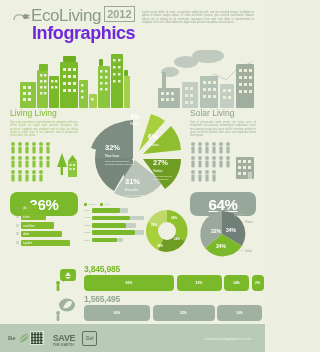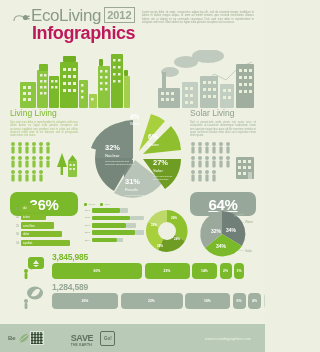--- a/index.html
+++ b/index.html
@@ -7,27 +7,27 @@
     width:265px;height:352px;overflow:hidden;
     background:#edf0e0;
     font-family:"Liberation Sans", sans-serif;
     color:#7d8a74;
   }
   .page{position:relative;width:265px;height:352px;background:#eef1e1;}
 
   
   .header{position:absolute;left:0;top:0;width:265px;height:46px;}
   .logo{position:absolute;left:13px;top:7px;}
-  .logo-row1{display:flex;align-items:flex-end;height:17px;}
+  .logo-row1{display:flex;align-items:flex-start;height:17px;}
   .plug{width:18px;height:12px;position:relative;margin-top:4px;}
   .plug svg{display:block;}
   .eco{font-size:17px;line-height:17px;color:#8a9a86;letter-spacing:-0.4px;font-weight:400;}
   .yr{display:inline-block;border:1.4px solid #9aa894;color:#9aa894;font-size:11px;
       line-height:11px;padding:1.5px 2px;margin-left:3px;font-weight:700;position:relative;top:-1px;}
-  .info{font-size:18px;line-height:19px;color:#be185d;font-weight:700;margin-left:19px;letter-spacing:-0.4px;}
+  .info{font-size:18px;line-height:19px;color:#6d28d9;font-weight:700;margin-left:19px;letter-spacing:-0.4px;}
   .intro{position:absolute;left:142px;top:11px;width:112px;font-size:2.6px;line-height:3.4px;
          color:#9aa890;text-align:justify;}
 
   
   .cityband{position:absolute;left:0;top:46px;width:265px;height:62px;}
   .greencity{position:absolute;left:20px;bottom:0;}
   .graycity{position:absolute;left:148px;bottom:0;}
 
   
   .col{position:absolute;top:108px;}
@@ -62,21 +62,21 @@
   .lgsw{width:3px;height:3px;border-radius:1px;}
   .dbrow{display:flex;align-items:center;height:5px;margin-bottom:2.4px;}
   .dbnum{font-size:2.4px;width:6px;color:#9aa890;text-align:right;margin-right:2px;}
   .dbstack{position:relative;height:4.6px;}
   .dseg{position:absolute;top:0;height:4.6px;border-radius:1px;}
 
   .donut{position:absolute;left:144px;top:208px;}
   .pie2{position:absolute;left:192px;top:206px;}
 
   
-  .stats{position:absolute;left:0;top:252px;width:265px;}
+  .stats{position:absolute;left:0;top:264px;width:265px;padding-left:32px;}
   .statrow{position:relative;height:30px;}
   .statbubble{position:absolute;left:20px;top:2px;}
   .statnum{position:absolute;left:52px;top:0px;font-size:8.5px;font-weight:700;letter-spacing:-0.2px;}
   .statnum.green{color:#7ab929;}
   .statnum.gray{color:#95a797;}
   .segbar{position:absolute;left:52px;top:11px;height:16px;display:flex;gap:2.5px;}
   .seg{height:16px;border-radius:4px;display:flex;align-items:center;justify-content:center;
        font-size:3.4px;font-weight:700;color:#fff;}
   .seg.green{background:#7ab929;}
   .seg.gray{background:#a0b1a2;}
@@ -84,21 +84,21 @@
 
   
   .footer{position:absolute;left:0;bottom:0;width:265px;height:28px;background:#b9cbb6;
           display:flex;align-items:center;}
   .fitem{display:flex;align-items:center;margin-left:8px;}
   .fbe{font-size:6px;font-weight:700;color:#5f7060;margin-right:2px;}
   .qr{width:12px;height:12px;background:
       repeating-linear-gradient(90deg,#6e806e 0 1.5px,#dce6da 1.5px 3px),
       repeating-linear-gradient(0deg,#6e806e 0 1.5px,#dce6da 1.5px 3px);
       background-blend-mode:multiply;border:1px solid #dce6da;}
-  .save{margin-left:27px;line-height:1;}
+  .save{margin-left:9px;line-height:1;}
   .save-main{font-size:9px;font-weight:700;color:#5f7060;letter-spacing:-0.3px;}
   .save-sub{font-size:3.4px;font-weight:700;color:#5f7060;letter-spacing:.2px;display:block;}
   .gobox{margin-left:7px;width:13px;height:13px;border:1.2px solid #5f7060;border-radius:2px;
          display:flex;align-items:center;justify-content:center;}
   .gotxt{font-size:4.5px;font-weight:700;color:#5f7060;}
   .furl{margin-left:auto;margin-right:14px;font-size:4px;color:#eaf0e6;}
 </style>
 </head>
 <body>
 
@@ -548,21 +548,21 @@
     </div>
 
     <div class="statrow">
       <svg class="statbubble" width="26" height="26" viewBox="0 0 26 26">
         <circle cx="6" cy="17" r="2" fill="#a0b1a2"></circle>
         <rect x="4.6" y="19" width="2.8" height="6" rx="1" fill="#a0b1a2"></rect>
         <ellipse cx="15" cy="9" rx="8" ry="6.5" fill="#a0b1a2"></ellipse>
         <path d="M12 14 L9 12 L13 11 Z" fill="#a0b1a2"></path>
         <path d="M11 12 C14 4, 19 4, 20 6 C19 12, 14 13, 11 12 Z" fill="#eef1e1"></path>
       </svg>
-      <div class="statnum gray">1,284,589</div>
+      <div class="statnum gray">1,565,495</div>
       <div class="segbar">
         <span class="seg gray" style="width:66px">36%</span>
         <span class="seg gray" style="width:62px">22%</span>
         <span class="seg gray" style="width:45px">16%</span>
         <span class="seg gray" style="width:13px">6%</span>
         <span class="seg gray" style="width:13px">4%</span>
         <span class="seg ghost" style="width:42px">unknown</span>
       </div>
     </div>
   </div>

